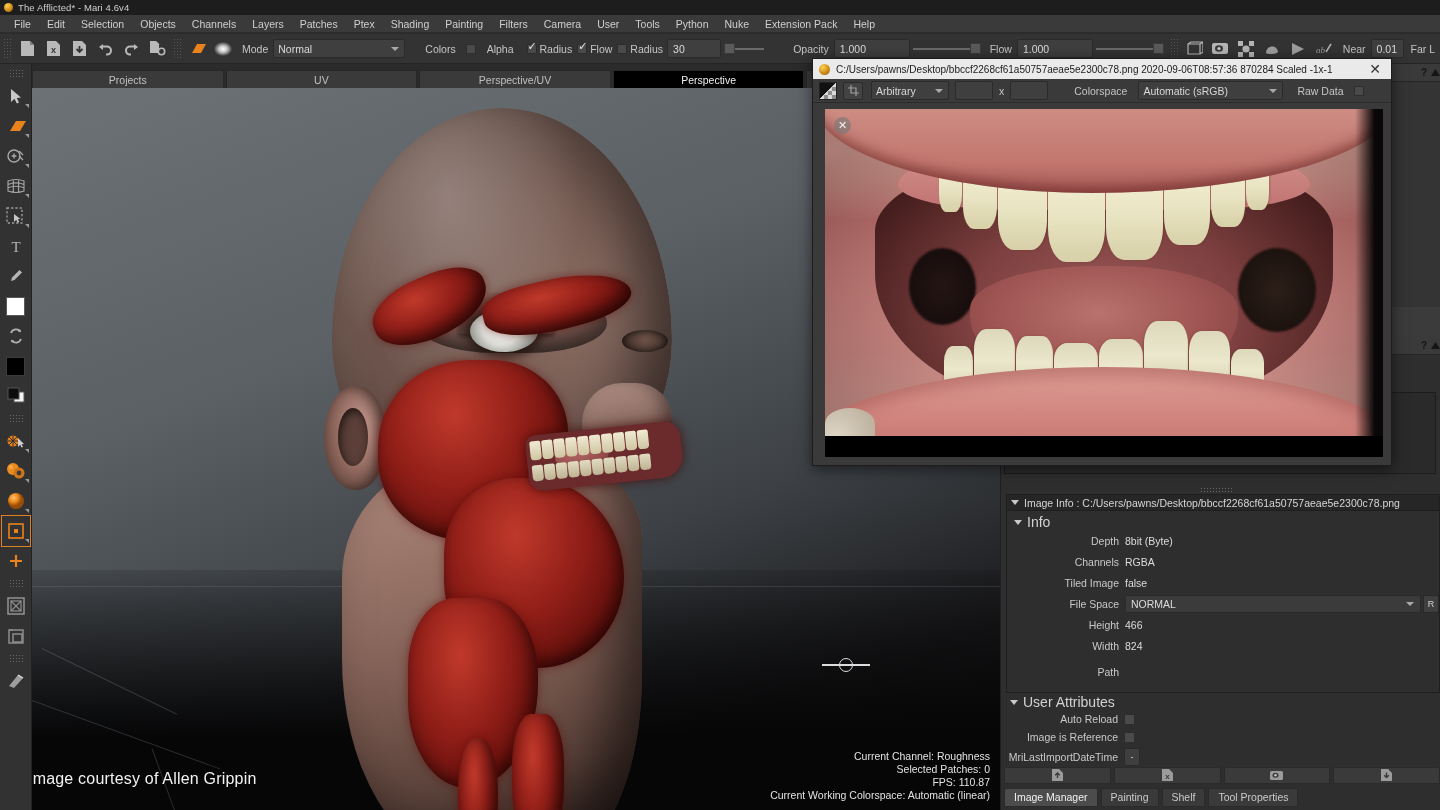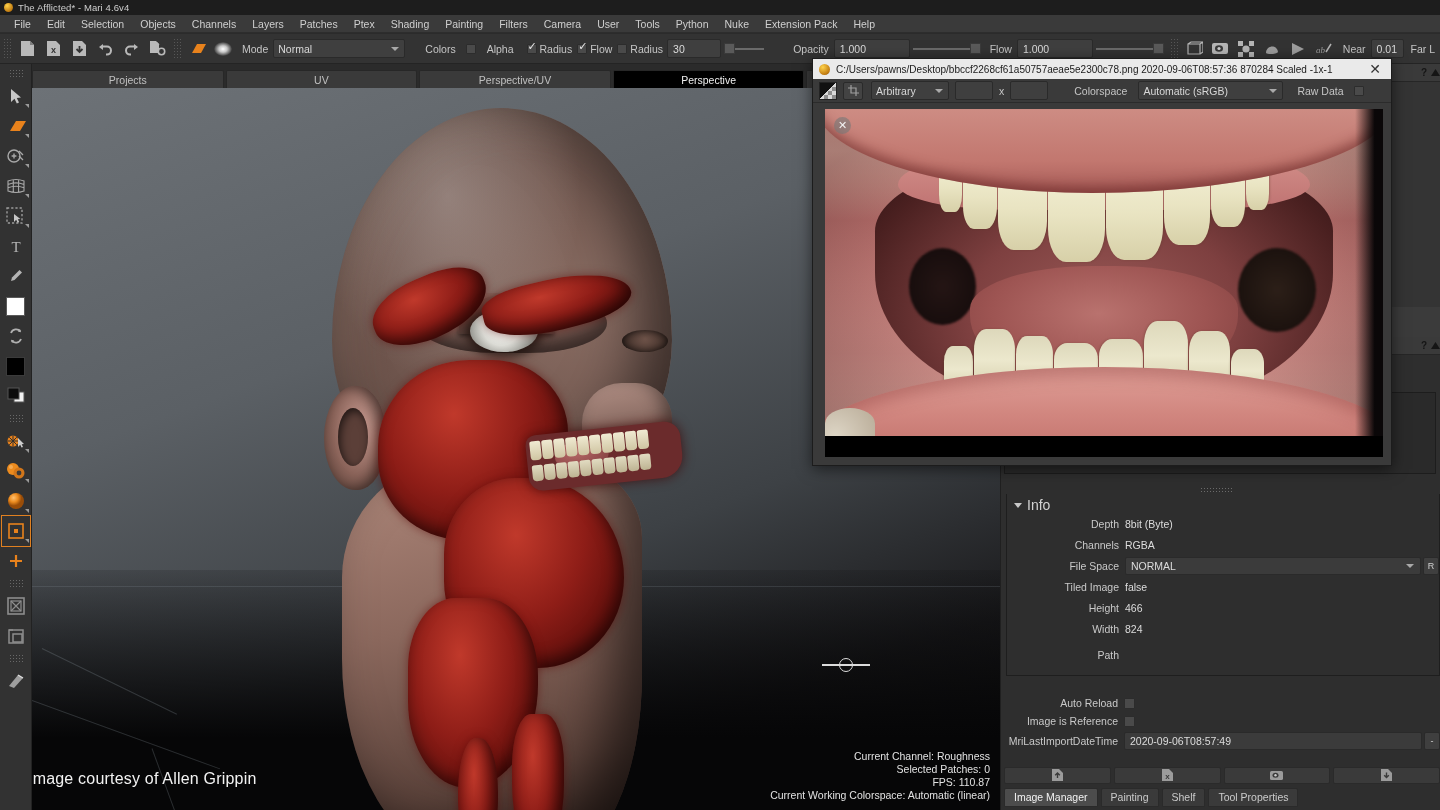--- a/index.html
+++ b/index.html
@@ -654,74 +654,79 @@
       <svg width="11" height="9" viewBox="0 0 11 9">
           <path d="M5.5 1 L10 8 L1 8 Z" fill="#151515"></path>
         </svg>
     </div>
   </div>
 
   <div class="previewarea"></div>
   <div class="splitgrip"></div>
 
   <div class="imginfo">
+    <div class="sect-header">
+      <span class="tri-d"></span>
+      <span>Image Info : C:/Users/pawns/Desktop/bbccf2268cf61a50757aeae5e2300c78.png</span>
+    </div>
     <div class="subsect">
       <div class="subhdr">
         <span class="tri-d"></span>
         <span>Info</span>
       </div>
 
       <div class="row">
         <span class="lbl">Depth</span>
         <span class="val">8bit  (Byte)</span>
       </div>
       <div class="row">
         <span class="lbl">Channels</span>
         <span class="val">RGBA</span>
       </div>
       <div class="row">
+        <span class="lbl">Tiled Image</span>
+        <span class="val">false</span>
+      </div>
+      <div class="row">
         <span class="lbl">File Space</span>
         <span class="field">
           <span>NORMAL</span>
           <span class="fld-arrow"></span>
         </span>
         <span class="smallbtn">R</span>
-      </div>
-      <div class="row">
-        <span class="lbl">Tiled Image</span>
-        <span class="val">false</span>
       </div>
       <div class="row">
         <span class="lbl">Height</span>
         <span class="val">466</span>
       </div>
       <div class="row">
         <span class="lbl">Width</span>
         <span class="val">824</span>
       </div>
       <div class="row tall">
         <span class="lbl">Path</span>
       </div>
     </div>
   </div>
 
   <div class="userattrs">
+    <div class="subhdr" style="padding-left:4px">
+      <span class="tri-d"></span>
+      <span>User Attributes</span>
+    </div>
     <div class="ua-row">
       <span class="lbl">Auto Reload</span>
       <span class="ua-chk"></span>
     </div>
     <div class="ua-row">
       <span class="lbl">Image is Reference</span>
       <span class="ua-chk"></span>
     </div>
     <div class="row" style="padding-left:0">
       <span class="lbl" style="width:118px">MriLastImportDateTime</span>
-      <span class="field">
-        <span>2020-09-06T08:57:49</span>
-      </span>
       <span class="smallbtn">-</span>
     </div>
   </div>
 
   <div class="rp-bottombar">
     <div class="rp-bbtn">
       <svg width="13" height="14" viewBox="0 0 13 14">
           <path d="M1 1h7l4 4v8H1z" fill="#9b9b9b"></path>
           <path d="M6.5 10V5 M4.2 7.2l2.3-2.3 2.3 2.3" stroke="#3a3a3a" stroke-width="1.4" fill="none"></path>
         </svg>

